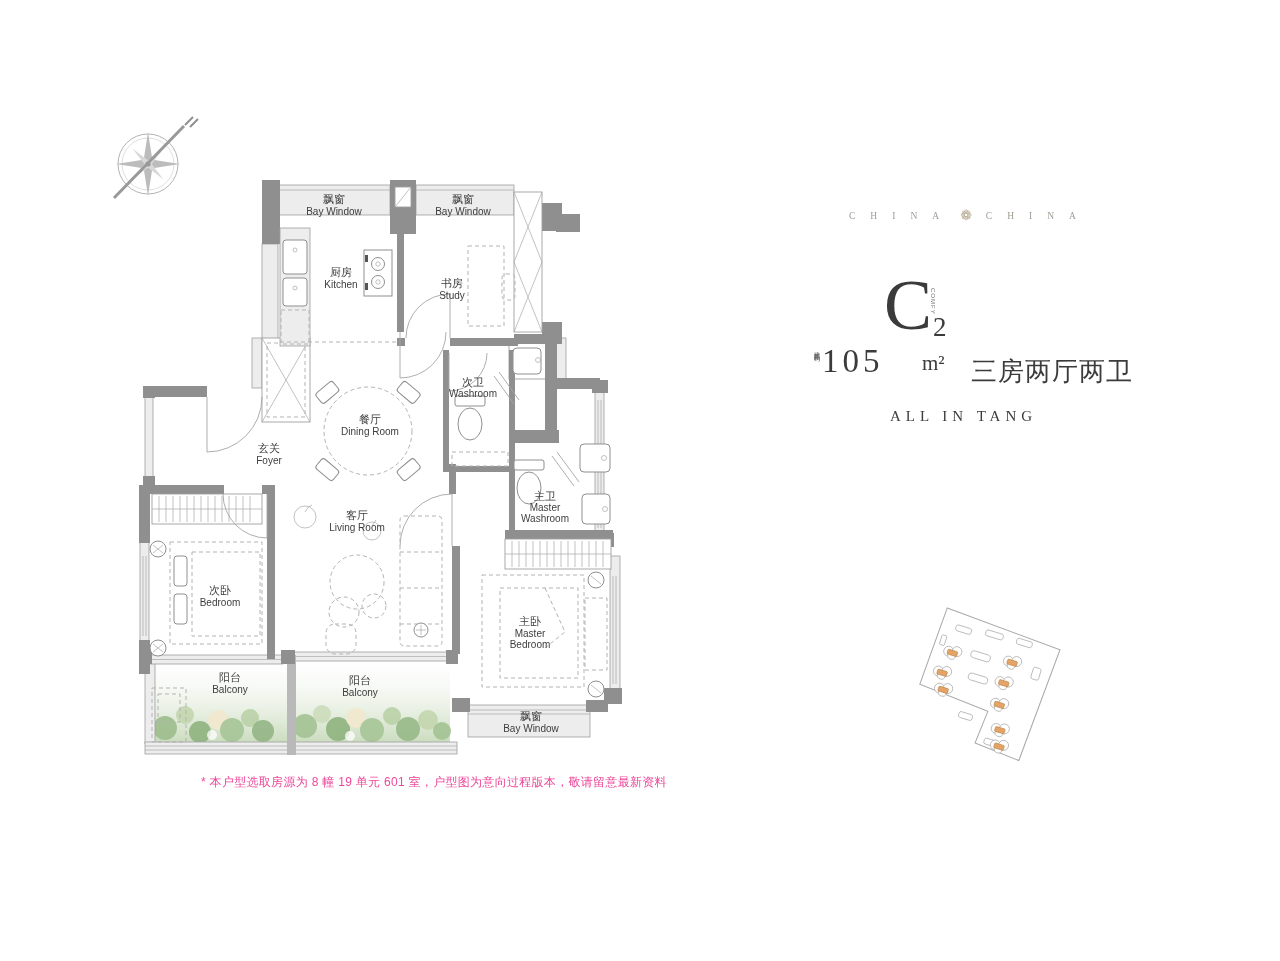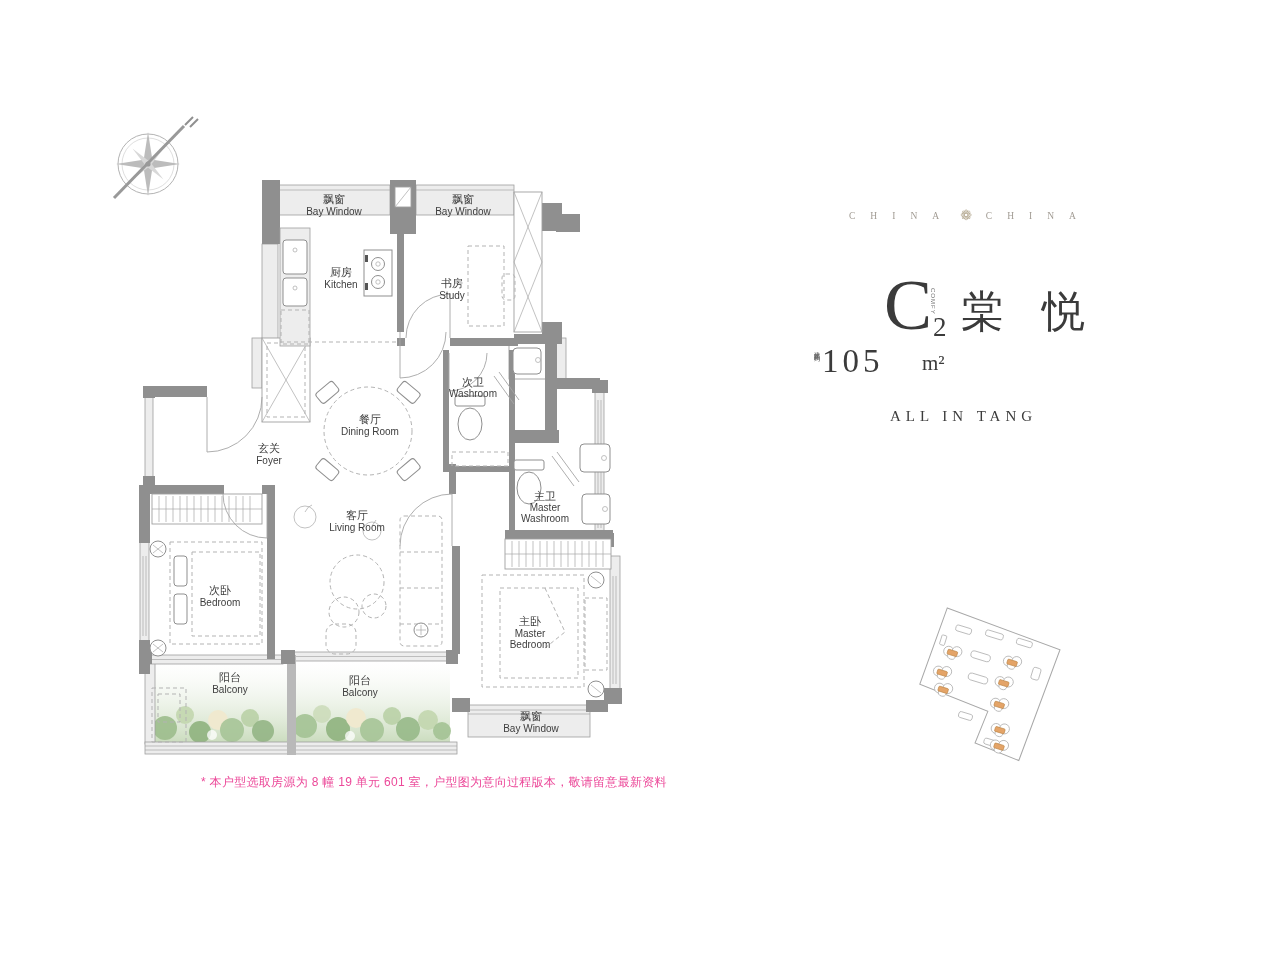--- a/index.html
+++ b/index.html
@@ -365,25 +365,25 @@
 
   <div class="abs brand">
     <span>CHINA</span>
     <span class="flower">❁</span>
     <span>CHINA</span>
   </div>
 
   <div class="abs c-letter">C</div>
   <div class="abs c-tag">COMFY</div>
   <div class="abs c-sub">2</div>
-  <div class="abs c-name">棠悦</div>
 
   <div class="abs area-prefix">建筑面积约</div>
   <div class="abs area-num">105</div>
   <div class="abs area-unit">m²</div>
+  <div class="abs layout-text">三房两厅两卫</div>
 
   <div class="abs slogan">ALL IN TANG</div>
 
   <svg class="abs" style="left:898px;top:598px" width="180" height="165" viewBox="0 0 180 165">
     <g transform="rotate(17 90 82)">
       <path d="M30,25 L150,32 L143,150 L96,146 L99,112 L26,106 Z" fill="#ffffff" stroke="#a8a8a8" stroke-width="1"></path>
       <g fill="#ffffff" stroke="#b3b3b3" stroke-width="0.8">
         <rect x="44" y="38" width="16" height="6" rx="2"></rect>
           <rect x="74" y="34" width="18" height="6" rx="2"></rect>
         <rect x="106" y="33" width="16" height="6" rx="2"></rect>

